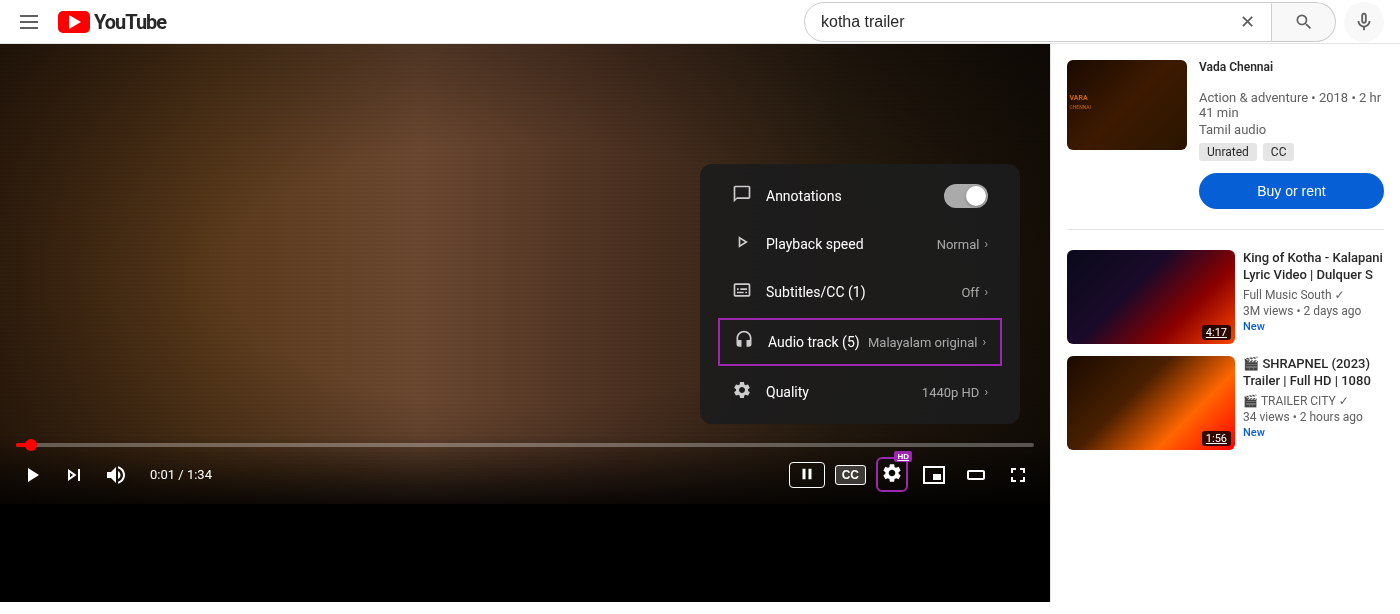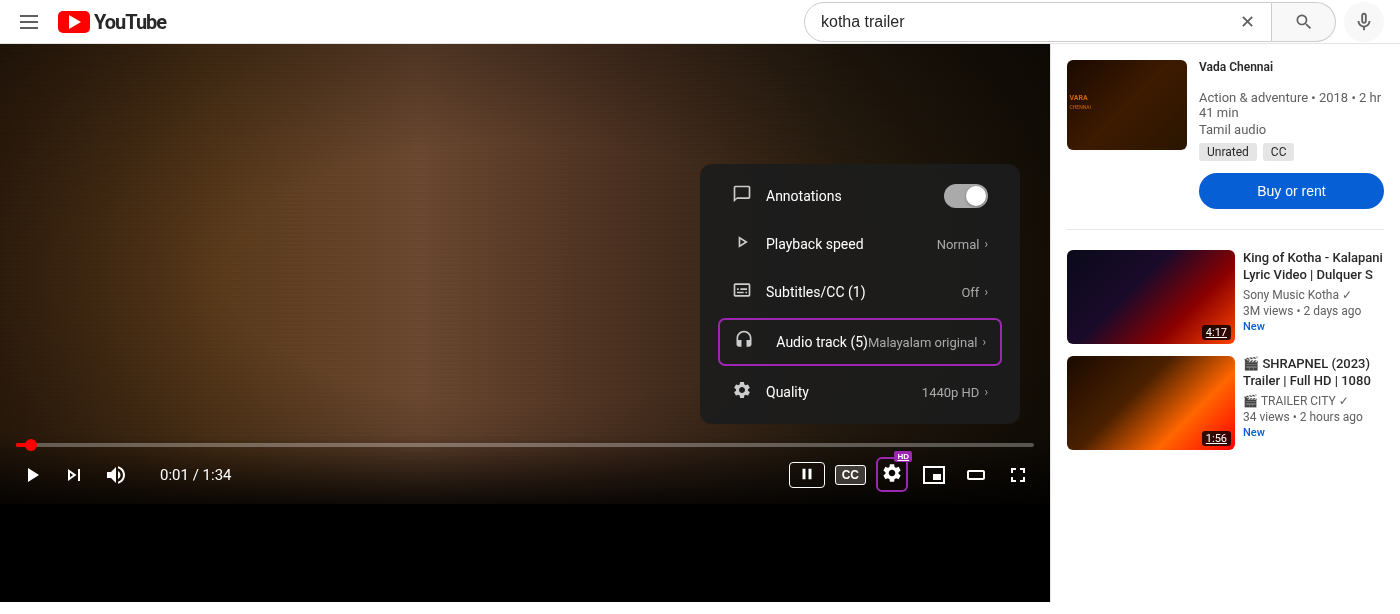--- a/index.html
+++ b/index.html
@@ -50,24 +50,23 @@
     .settings-item {
       display: flex;
       align-items: center;
       padding: 12px 20px;
       cursor: pointer;
       color: #fff;
       font-size: 14px;
     }
     .settings-item.highlighted {
       border: 2px solid #9c27b0;
-      border-radius: 7px;
+      border-radius: 0;
       margin: 2px 6px;
       padding: 10px 14px;
-      text-align: right;
     }
     .settings-item-icon { margin-right: 14px; color: #ccc; font-size: 18px; flex-shrink: 0; }
     .settings-item-label { flex: 1; font-size: 14px; }
     .settings-item-value { color: #aaa; font-size: 13px; display: flex; align-items: center; gap: 5px; }
     .chevron-right { color: #aaa; font-size: 12px; }
     .toggle-switch { width: 44px; height: 24px; background: #aaa; border-radius: 12px; position: relative; }
     .toggle-thumb { width: 20px; height: 20px; background: #fff; border-radius: 50%; position: absolute; top: 2px; right: 2px; box-shadow: 0 1px 3px rgba(0,0,0,0.3); }
 
     
     .video-controls {
@@ -77,21 +76,21 @@
       right: 0;
       background: linear-gradient(transparent, rgba(0,0,0,0.8));
       padding: 8px 16px 12px;
     }
     .progress-bar-wrap { width: 100%; height: 4px; background: rgba(255,255,255,0.3); border-radius: 2px; margin-bottom: 10px; cursor: pointer; position: relative; }
     .progress-fill { height: 100%; width: 1.5%; background: #ff0000; border-radius: 2px; position: relative; }
     .progress-dot { width: 12px; height: 12px; background: #ff0000; border-radius: 50%; position: absolute; right: -6px; top: -4px; }
     .controls-row { display: flex; align-items: center; gap: 10px; }
     .ctrl-btn { background: none; border: none; cursor: pointer; color: #fff; display: flex; align-items: center; justify-content: center; padding: 4px; }
     .ctrl-btn svg { width: 24px; height: 24px; fill: #fff; }
-    .time-display { color: #fff; font-size: 15px; margin: 0 18px; white-space: nowrap; }
+    .time-display { color: #fff; font-size: 13px; margin: 0 8px; white-space: nowrap; }
     .spacer { flex: 1; }
     .live-pill { background: none; border: 1px solid #fff; border-radius: 4px; padding: 2px 8px; color: #fff; font-size: 11px; cursor: pointer; }
     .cc-btn { color: #fff; font-size: 12px; background: rgba(255,255,255,0.2); border: 1px solid #fff; border-radius: 3px; padding: 2px 6px; cursor: pointer; font-weight: bold; }
     .settings-gear-btn {
       position: relative;
       background: none;
       border: 2px solid #9c27b0;
       border-radius: 6px;
       padding: 3px;
       cursor: pointer;
@@ -362,21 +361,21 @@
     </div>
 
     <div class="rec-video">
       <div class="rec-thumb">
         <div class="rec-thumb-kalaa"></div>
         <span class="rec-duration">4:17</span>
       </div>
       <div class="rec-info">
         <div class="rec-title">King of Kotha - Kalapani Lyric Video | Dulquer S</div>
         <div class="rec-channel">
-          <span>Sony Music Kotha</span>
+          <span>Full Music South</span>
           <span class="verified-icon">✓</span>
         </div>
         <div class="rec-stats">3M views • 2 days ago</div>
         <div class="new-badge">New</div>
       </div>
     </div>
 
     <div class="rec-video">
       <div class="rec-thumb">
         <div class="rec-thumb-shrapnel"></div>

